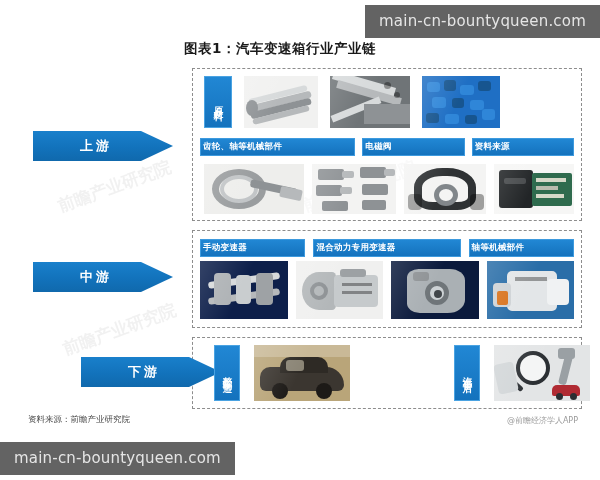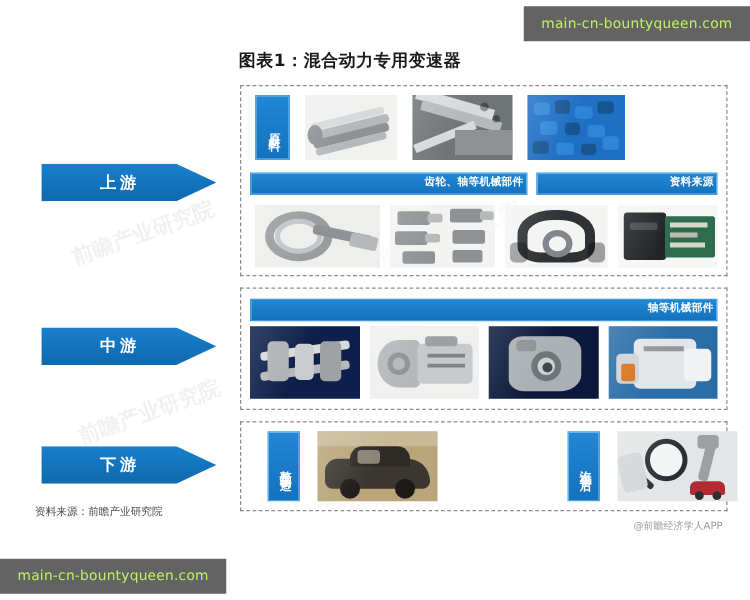--- a/index.html
+++ b/index.html
@@ -8,22 +8,22 @@
     background: #ffffff;
     font-family: "DejaVu Sans", "Liberation Sans", sans-serif;
     position: relative;
     overflow: hidden;
   }
 
   
   .wm {
     position: absolute;
     background: #636363;
-    color: #bef264;
-    font-size: 11px;
+    color: #e5e5e5;
+    font-size: 15px;
     letter-spacing: .2px;
     padding: 7px 14px 8px 14px;
     white-space: nowrap;
     z-index: 40;
   }
   .wm-top { top: 5px; right: 0px; }
   .wm-bottom { left: 0px; bottom: 5px; }
 
   .ghost {
     position: absolute;
@@ -62,21 +62,21 @@
     letter-spacing: 3px;
     display: flex;
     align-items: center;
     justify-content: center;
     clip-path: polygon(0 4px, 108px 4px, 140px 50%, 108px calc(100% - 4px), 0 calc(100% - 4px));
     z-index: 6;
     text-indent: -14px;
   }
   .arrow-up   { top: 127px; }
   .arrow-mid  { top: 258px; }
-  .arrow-down { top: 353px; }
+  .arrow-down { top: 353px; margin-left: 48px; }
 
   
   .group {
     position: absolute;
     left: 192px;
     right: 18px;
     border: 1.5px dashed #8d8d8d;
     background: rgba(255,255,255,.55);
     z-index: 4;
   }
@@ -84,21 +84,21 @@
   .group-midstream  { top: 230px; height: 98px;  }
   .group-downstream { top: 337px; height: 72px;  }
 
   
   .chip {
     background: linear-gradient(180deg,#2187d4 0%, #1472bd 100%);
     color: #ffffff;
     font-size: 8.5px;
     font-weight: 700;
     letter-spacing: .3px;
-    text-align: right;
+    text-align: left;
     padding: 3px 2px;
     border: 1px solid #3d9ade;
     white-space: nowrap;
     line-height: 1.15;
   }
   .chip-vert {
     background: linear-gradient(180deg,#2187d4 0%, #1472bd 100%);
     border: 1px solid #4aa3e2;
     color: #fff;
     font-size: 9.5px;
@@ -159,21 +159,21 @@
     top: 345px; left: 214px;
     display: flex; align-items: center; gap: 14px;
     z-index: 6;
   }
   .down-row .gapper { width: 76px; }
   .down-chip { width: 26px; height: 56px; }
 
   
   .source {
     position: absolute;
-    left: 28px; top: 404px;
+    left: 28px; top: 414px;
     font-size: 8.5px;
     color: #4a4a4a;
     z-index: 6;
   }
   .credit {
     position: absolute;
     right: 22px; top: 415px;
     font-size: 8px;
     color: #9a9a9a;
     z-index: 6;
@@ -207,21 +207,21 @@
   .blue1 { position:absolute; background:#2f86d8; }
   .blue2 { position:absolute; background:#17558f; }
 </style>
 </head>
 <body>
 
 <div class="ghost" style="left:55px; top:175px;">前瞻产业研究院</div>
 <div class="ghost" style="left:60px; top:318px;">前瞻产业研究院</div>
 <div class="ghost" style="left:300px; top:175px;">前瞻产业研究院</div>
 
-<div class="title">图表1：混合动力专用变速器</div>
+<div class="title">图表1：汽车变速箱行业产业链</div>
 
 <div class="arrow arrow-up">
     <span>上游</span>
   </div>
 <div class="arrow arrow-mid">
     <span>中游</span>
   </div>
 <div class="arrow arrow-down">
     <span>下游</span>
   </div>
@@ -262,20 +262,21 @@
     <div class="blue2" style="left:4px;  top:37px; width:13px; height:10px; border-radius:3px;"></div>
     <div class="blue1" style="left:23px; top:38px; width:14px; height:10px; border-radius:3px;"></div>
     <div class="blue2" style="left:43px; top:39px; width:12px; height:9px;  border-radius:3px;"></div>
     <div class="blue1" style="left:60px; top:33px; width:13px; height:11px; border-radius:3px;"></div>
   </div>
 
 </div>
 
 <div class="up-chips">
   <div class="chip w1">齿轮、轴等机械部件</div>
+  <div class="chip">电磁阀</div>
   <div class="chip">资料来源</div>
 </div>
 
 <div class="up-row2">
 
   <div class="thumb pic p-gear" style="width:102px;height:50px;">
     <div style="position:absolute;left:8px;top:5px;width:54px;height:40px;border:7px solid #9a9d9f;border-radius:50%;"></div>
     <div style="position:absolute;left:16px;top:11px;width:38px;height:28px;border:4px solid #c2c5c7;border-radius:50%;"></div>
     <div class="metal2" style="left:46px;top:20px;width:48px;height:8px;transform:rotate(12deg);border-radius:3px;"></div>
     <div class="metal" style="left:76px;top:24px;width:22px;height:11px;transform:rotate(12deg);border-radius:2px;"></div>
@@ -305,20 +306,22 @@
     <div style="position:absolute;left:38px;top:9px;width:40px;height:33px;background:#2f6b4e;border-radius:2px;"></div>
     <div style="position:absolute;left:42px;top:14px;width:30px;height:4px;background:#d6d8c8;"></div>
     <div style="position:absolute;left:42px;top:22px;width:22px;height:4px;background:#b9bcae;"></div>
     <div style="position:absolute;left:42px;top:30px;width:28px;height:4px;background:#d6d8c8;"></div>
     <div style="position:absolute;left:10px;top:14px;width:22px;height:6px;background:#46494b;border-radius:2px;"></div>
   </div>
 
 </div>
 
 <div class="mid-chips">
+  <div class="chip">手动变速器</div>
+  <div class="chip wide">混合动力专用变速器</div>
   <div class="chip">轴等机械部件</div>
 </div>
 
 <div class="mid-row">
 
   <div class="thumb pic p-mt" style="width:88px;height:58px;">
     <div class="metal3" style="left:8px; top:16px; width:72px; height:7px; transform:rotate(-8deg); border-radius:3px;"></div>
     <div class="metal" style="left:8px; top:32px; width:72px; height:7px; transform:rotate(-8deg); border-radius:3px;"></div>
     <div style="position:absolute;left:14px;top:12px;width:17px;height:32px;background:#aeb2b5;border-radius:4px;"></div>
     <div style="position:absolute;left:36px;top:14px;width:15px;height:29px;background:#c9cdcf;border-radius:4px;"></div>

